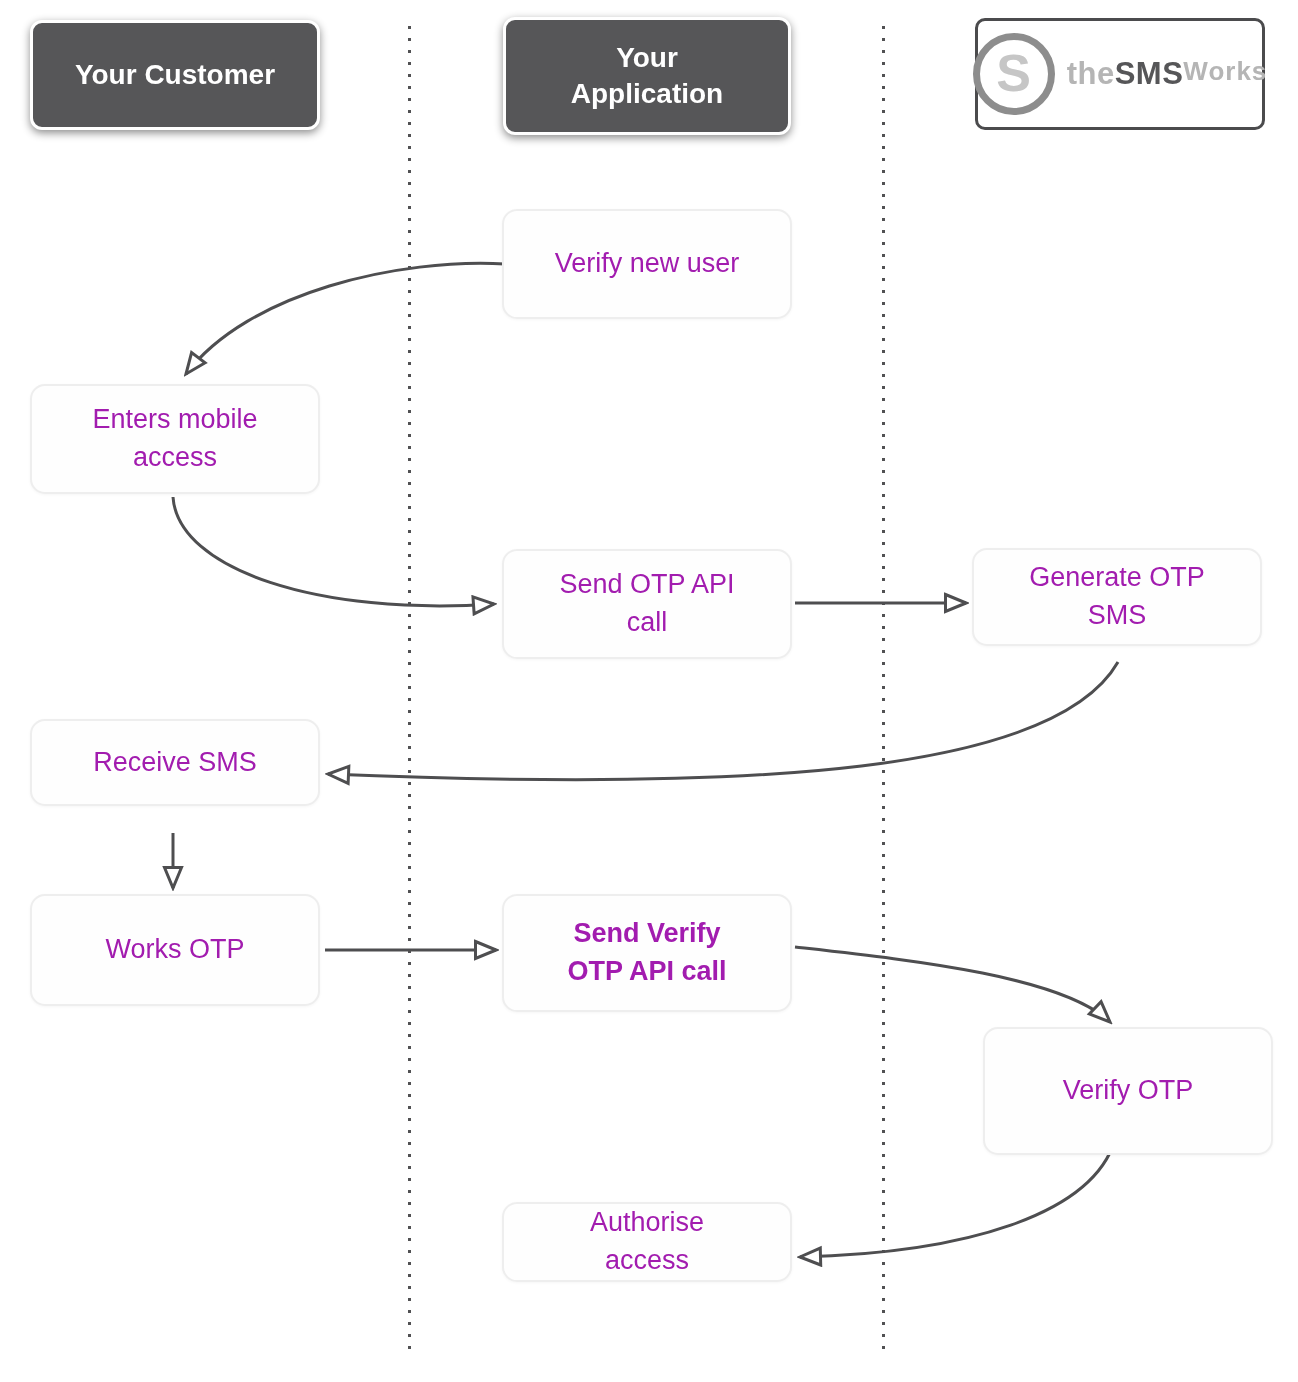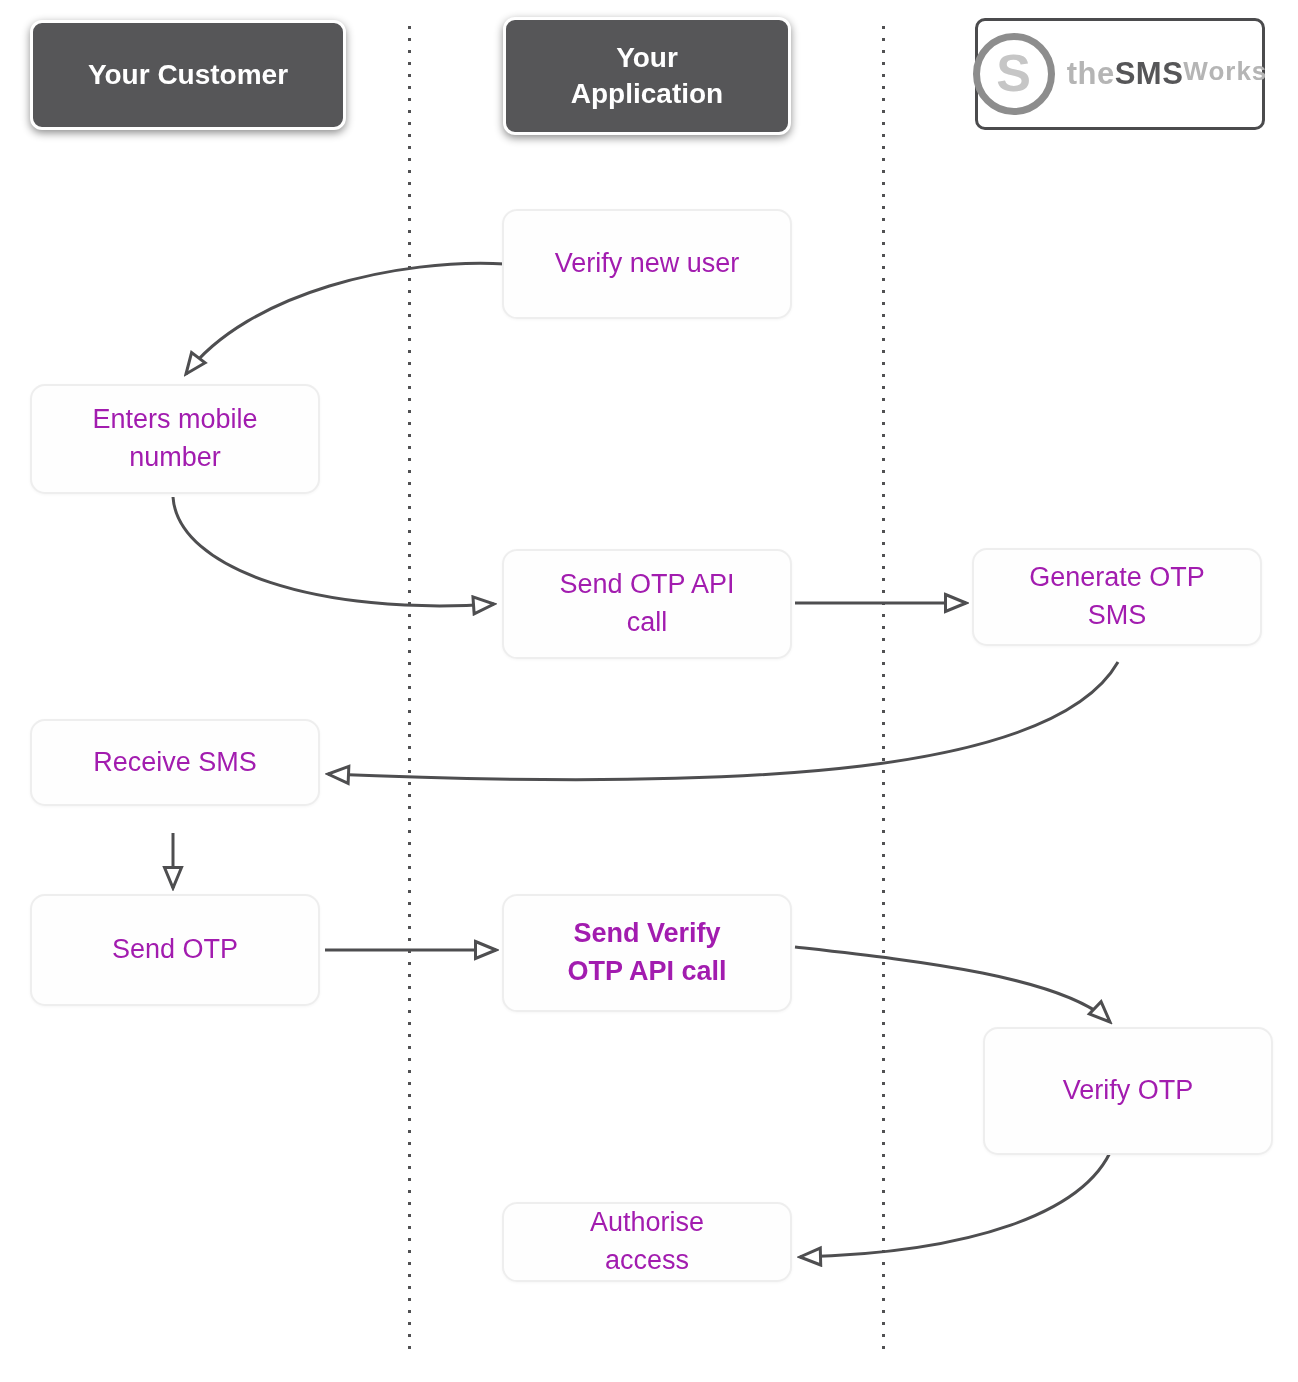--- a/index.html
+++ b/index.html
@@ -76,21 +76,21 @@
     line-height: 1;
     transform: translateY(-1px);
   }
   .logo-words { display: flex; flex-direction: row; line-height: 1.02; }
   .logo-line1 { font-size: 31px; font-weight: bold; letter-spacing: 0.5px; }
   .logo-the { color: #b5b5b5; }
   .logo-sms { color: #565658; }
   .logo-works { font-size: 26px; font-weight: bold; color: #b5b5b5; letter-spacing: 1px; }
 
   
-  #hdr-customer   { left: 30px;  top: 20px;  width: 316px; height: 110px; }
+  #hdr-customer   { left: 30px;  top: 20px;  width: 290px; height: 110px; }
   #hdr-app        { left: 503px; top: 17px;  width: 288px; height: 118px; }
   #logo           { left: 975px; top: 18px;  width: 290px; height: 112px; }
 
   #n-verify-new-user   { left: 502px; top: 209px;  width: 290px; height: 110px; }
   #n-enters-mobile     { left: 30px;  top: 384px;  width: 290px; height: 110px; }
   #n-send-otp          { left: 502px; top: 549px;  width: 290px; height: 110px; }
   #n-generate-otp      { left: 972px; top: 548px;  width: 290px; height: 98px; }
   #n-receive-sms       { left: 30px;  top: 719px;  width: 290px; height: 87px; }
   #n-enter-otp         { left: 30px;  top: 894px;  width: 290px; height: 112px; }
   #n-send-verify-otp   { left: 502px; top: 894px;  width: 290px; height: 118px; font-weight: bold; }
@@ -135,31 +135,31 @@
       <div class="logo-line1">
         <span class="logo-the">the</span><span class="logo-sms">SMS</span>
       </div>
       <div class="logo-works">Works</div>
     </div>
   </div>
 
   <div class="node" id="n-verify-new-user">Verify new user</div>
 
   <div class="node" id="n-enters-mobile">Enters mobile
-number</div>
+access</div>
 
   <div class="node" id="n-send-otp">Send OTP API
 call</div>
 
   <div class="node" id="n-generate-otp">Generate OTP
 SMS</div>
 
   <div class="node" id="n-receive-sms">Receive SMS</div>
 
-  <div class="node" id="n-enter-otp">Send OTP</div>
+  <div class="node" id="n-enter-otp">Works OTP</div>
 
   <div class="node" id="n-send-verify-otp">Send Verify
 OTP API call</div>
 
   <div class="node" id="n-verify-otp">Verify OTP</div>
 
   <div class="node" id="n-authorise-access">Authorise
 access</div>
 
 </div>

